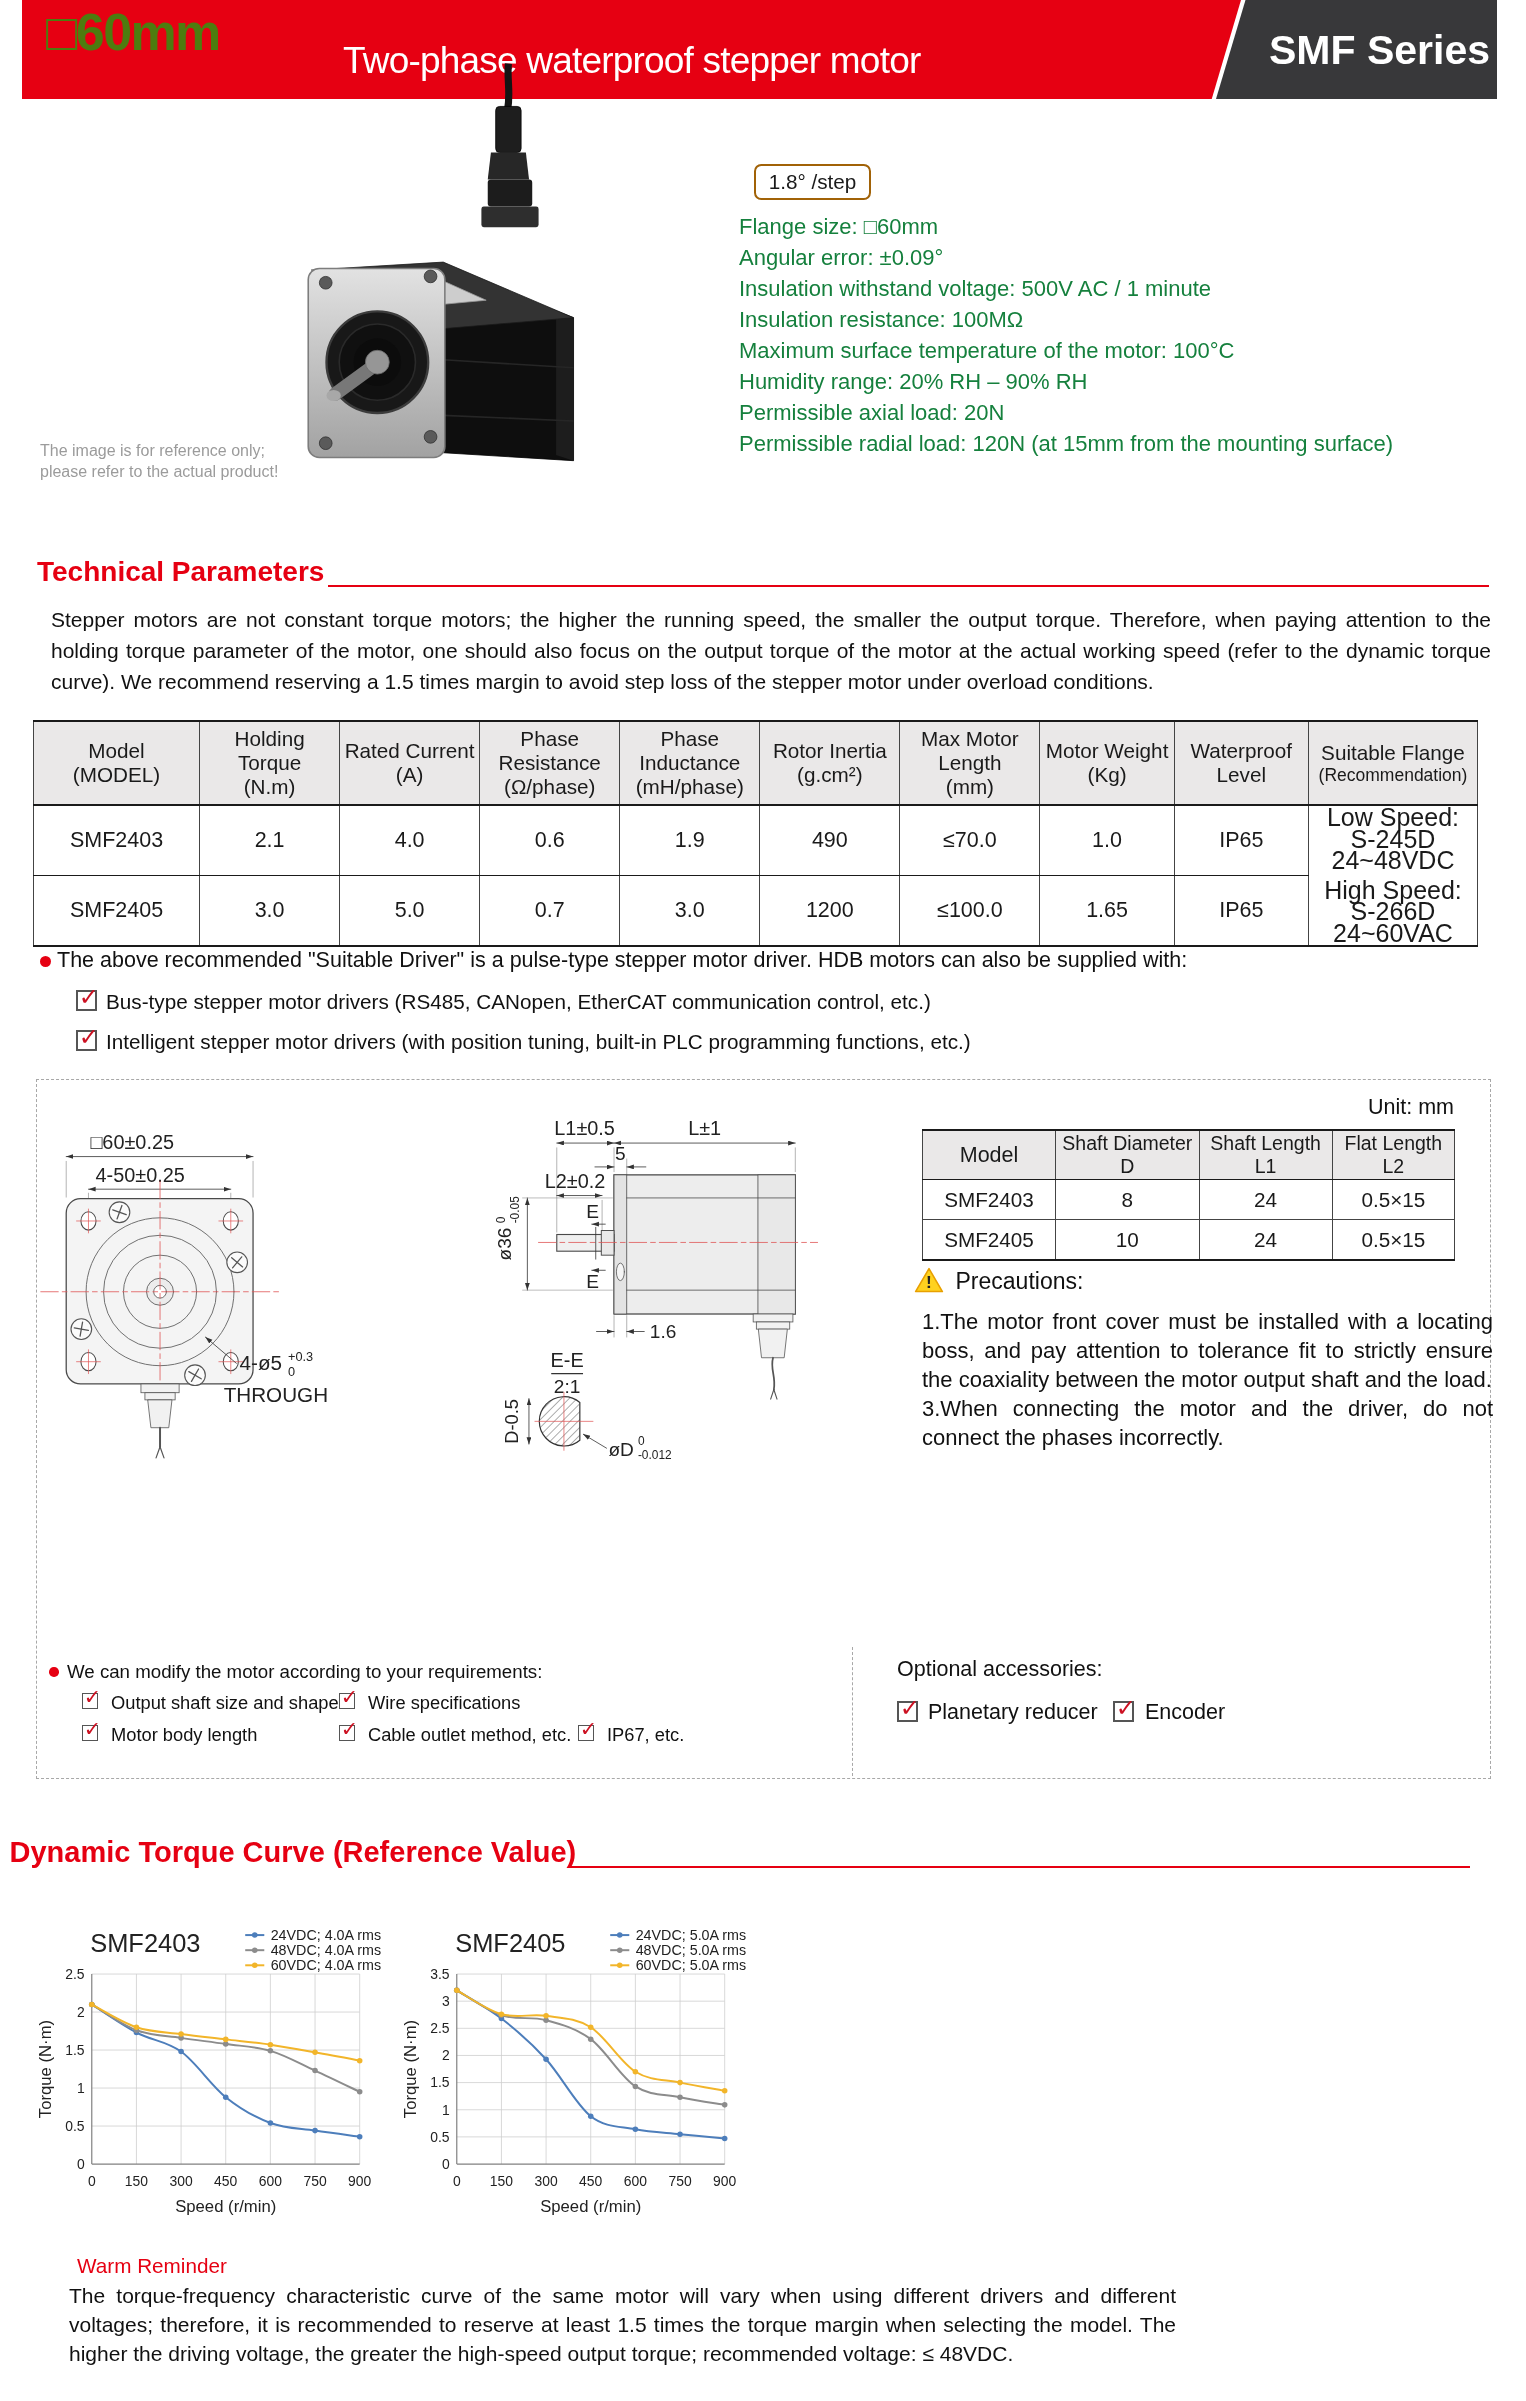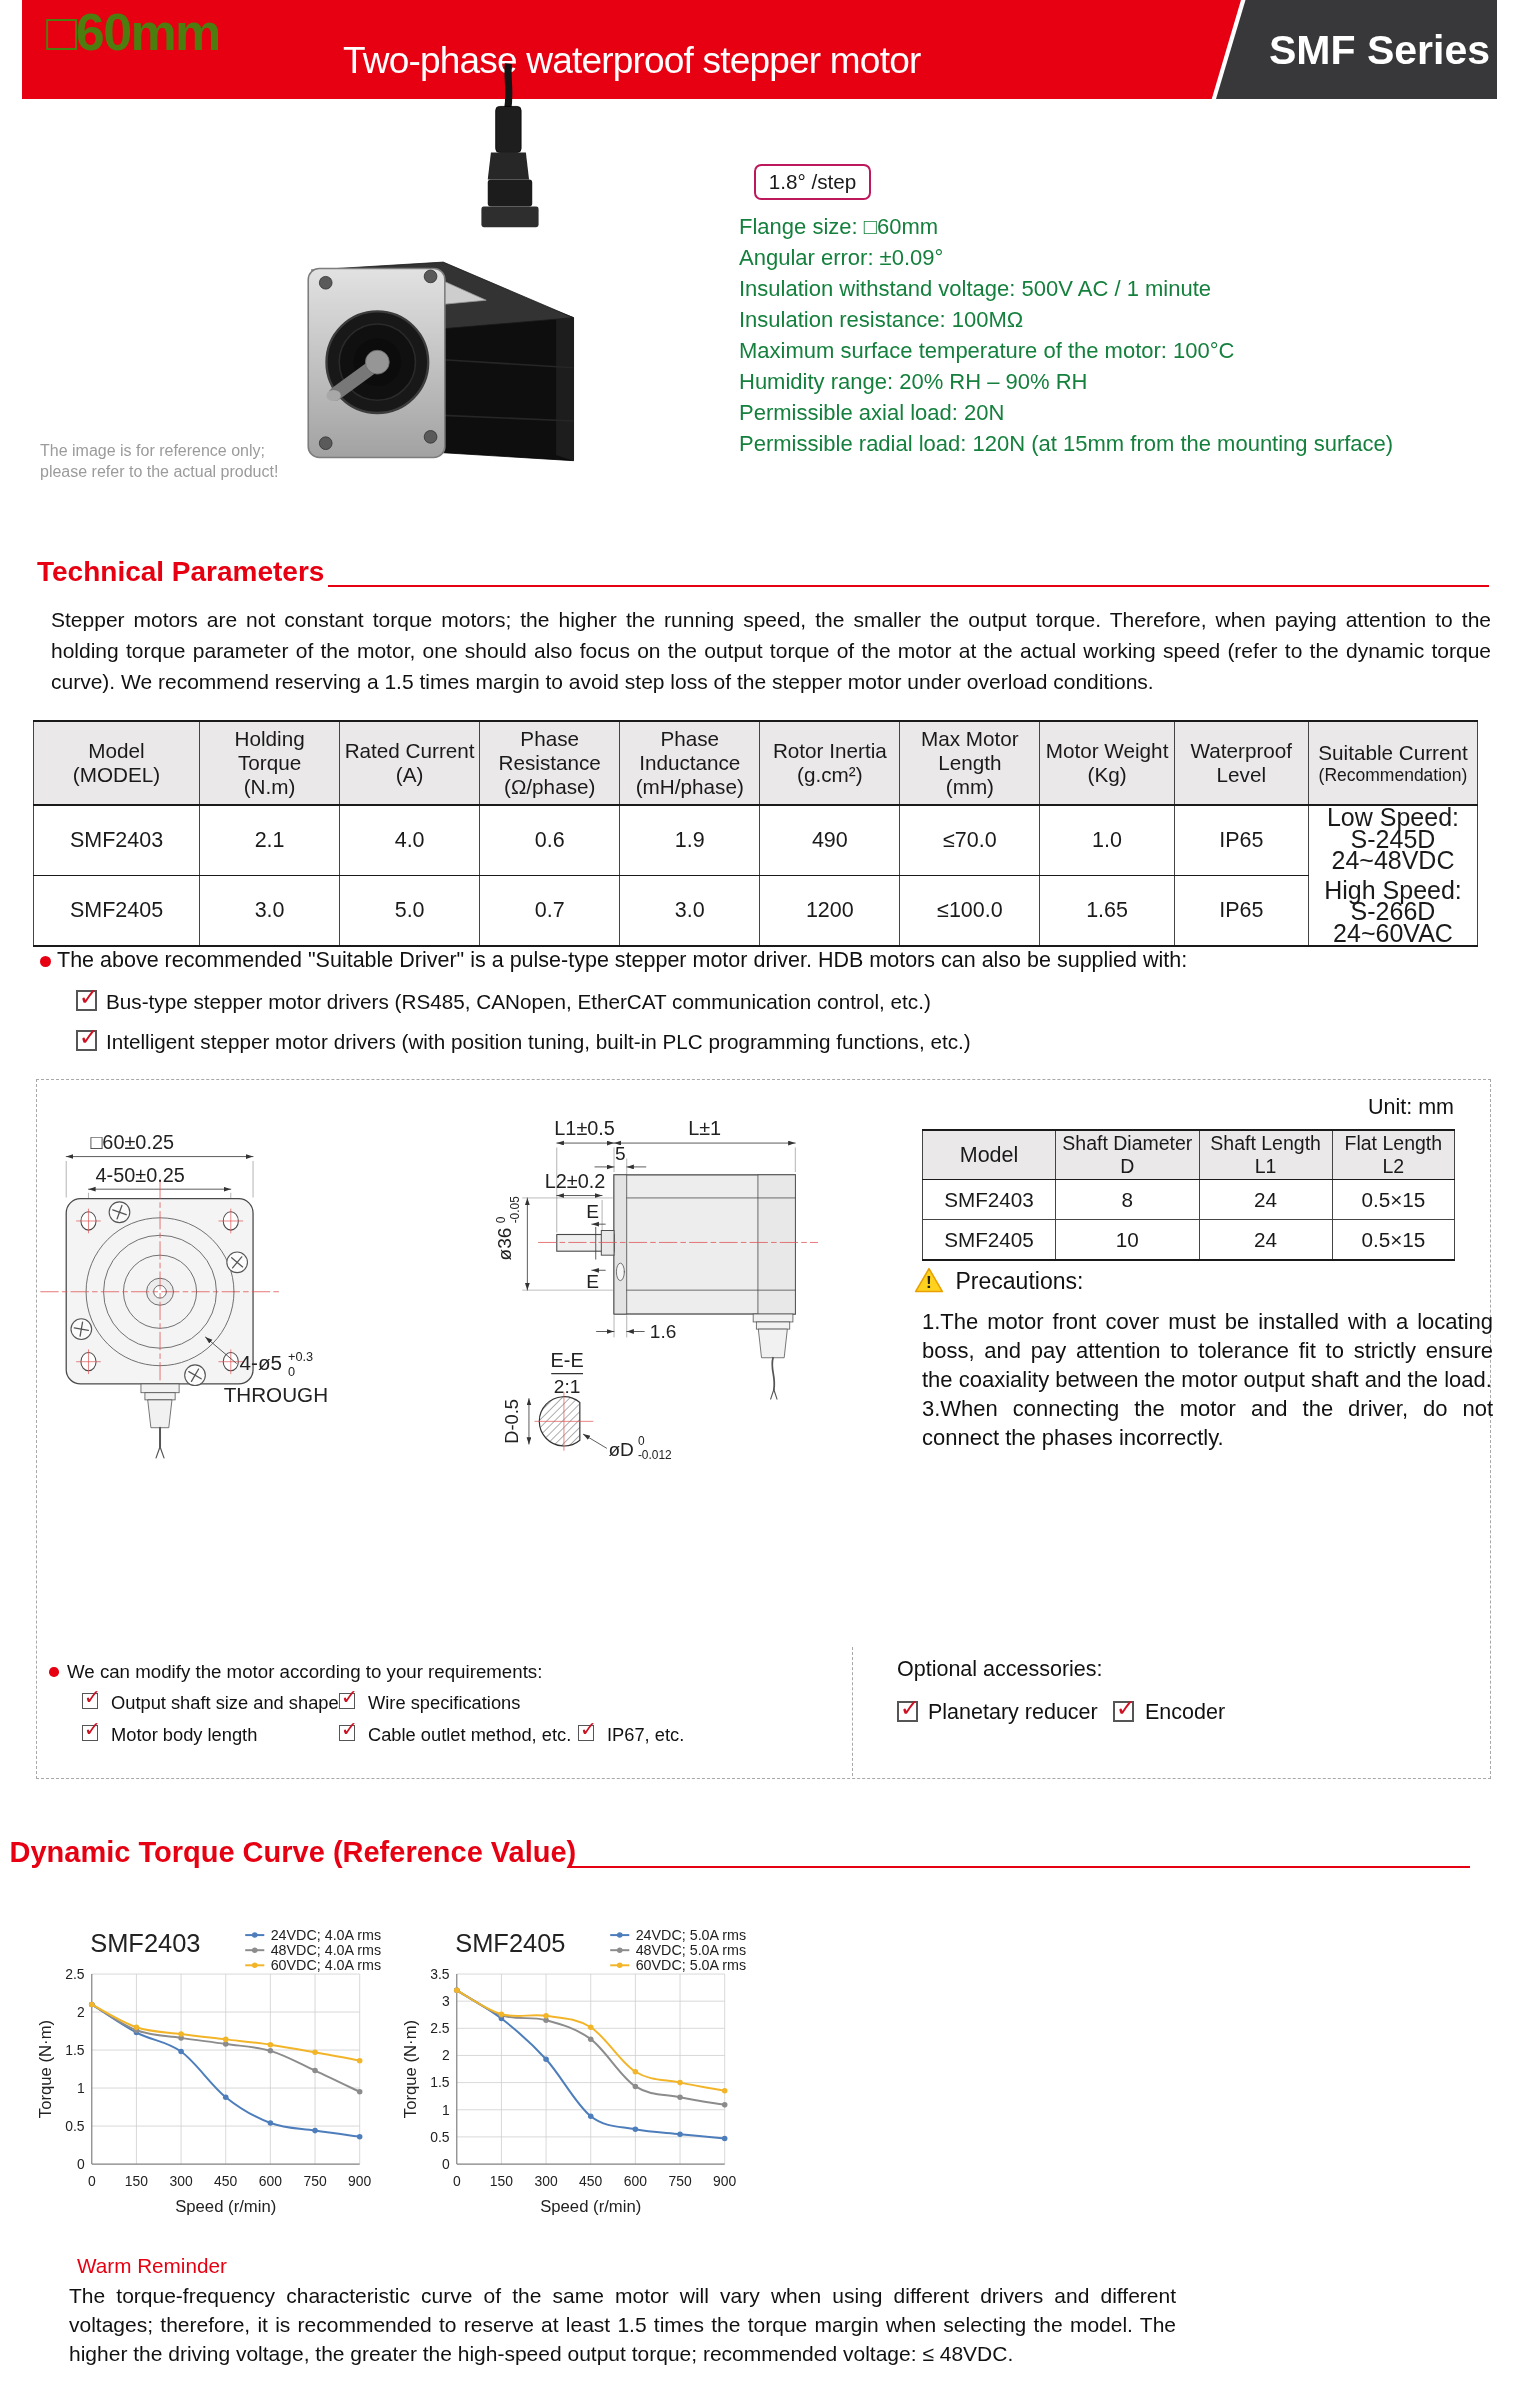--- a/index.html
+++ b/index.html
@@ -9,21 +9,21 @@
   
   .banner-red{left:22px;top:0;width:1219px;height:99px;background:#e60012;
     clip-path:polygon(0 0,100% 0,97.6% 100%,0 100%);}
   .banner-gray{left:1216px;top:0;width:281px;height:99px;background:#38383a;
     clip-path:polygon(10.5% 0,100% 0,100% 100%,0 100%);}
   .banner-size{left:46px;top:1.6px;font-size:52px;font-weight:700;color:#4d7c0f;letter-spacing:-1.6px;}
   .banner-sub{left:343px;top:40px;font-size:37px;font-weight:400;color:#fff;letter-spacing:-0.8px;}
   .banner-series{left:1269px;top:27px;font-size:41px;font-weight:700;color:#fff;}
   
   .caption{color:#9b9b9b;font-size:16px;}
-  .badge{left:754px;top:164px;border:2px solid #be185d;border-radius:7.2px;padding:4px 12.7px;
+  .badge{left:754px;top:164px;border:2px solid #a16207;border-radius:7.2px;padding:4px 12.7px;
     font-size:20.7px;color:#1a1a1a;}
   .speclines{left:739px;top:211px;font-size:22px;line-height:31px;color:#15803d;}
   
   .sec-title{color:#e60012;font-weight:600;}
   .redline{background:#e60012;height:2.4px;}
   .para{font-size:21px;line-height:31px;text-align:justify;color:#111;}
   
   table{border-collapse:collapse;table-layout:fixed;}
   .main-table{width:1445px;border-top:2.4px solid #1a1a1a;border-bottom:2.4px solid #1a1a1a;}
   .main-table th{border:0.8px solid #444;border-bottom:2px solid #1a1a1a;background:#eae8e8;
@@ -174,21 +174,21 @@
           </th>
       <th>
             <span class="hl">Motor Weight</span>
             <span class="hl">(Kg)</span>
           </th>
       <th>
             <span class="hl">Waterproof Level</span>
             <span class="hl"></span>
           </th>
       <th>
-            <span class="hl">Suitable Current</span>
+            <span class="hl">Suitable Flange</span>
             <span class="hl small">(Recommendation)</span>
           </th>
     </tr>
     <tr class="r1">
       <td>SMF2403</td>
       <td>2.1</td>
       <td>4.0</td>
       <td>0.6</td>
       <td>1.9</td>
       <td>490</td>

